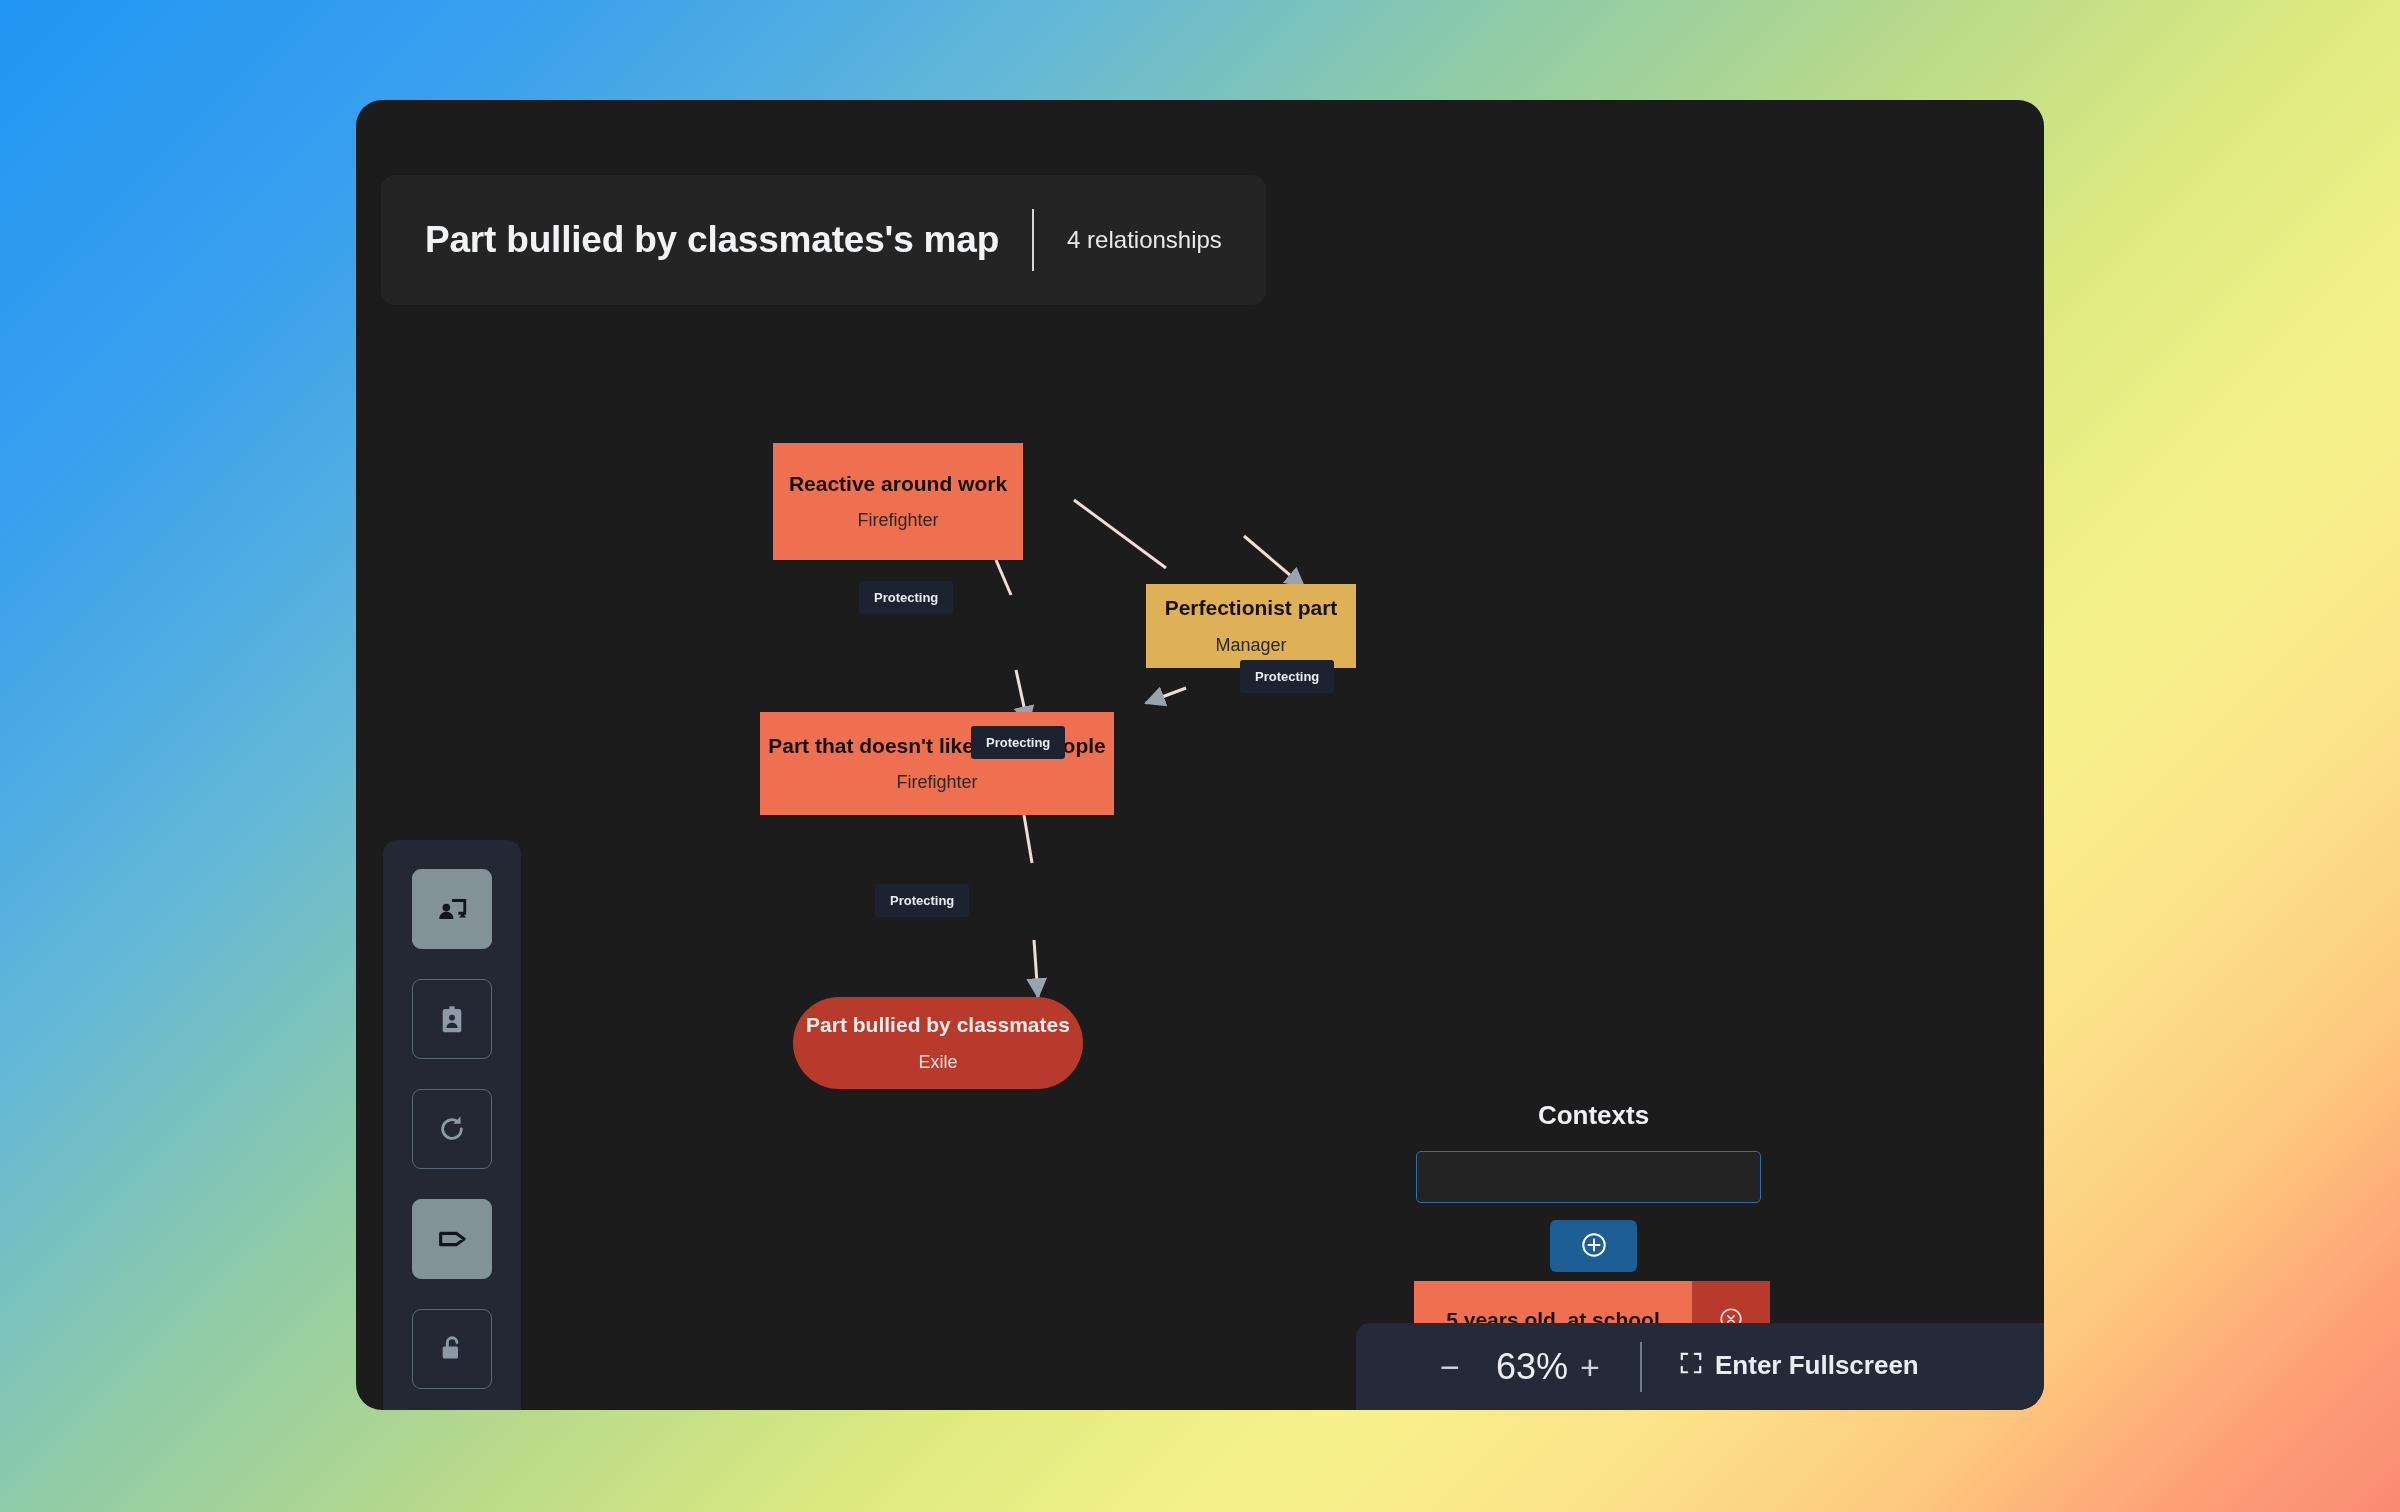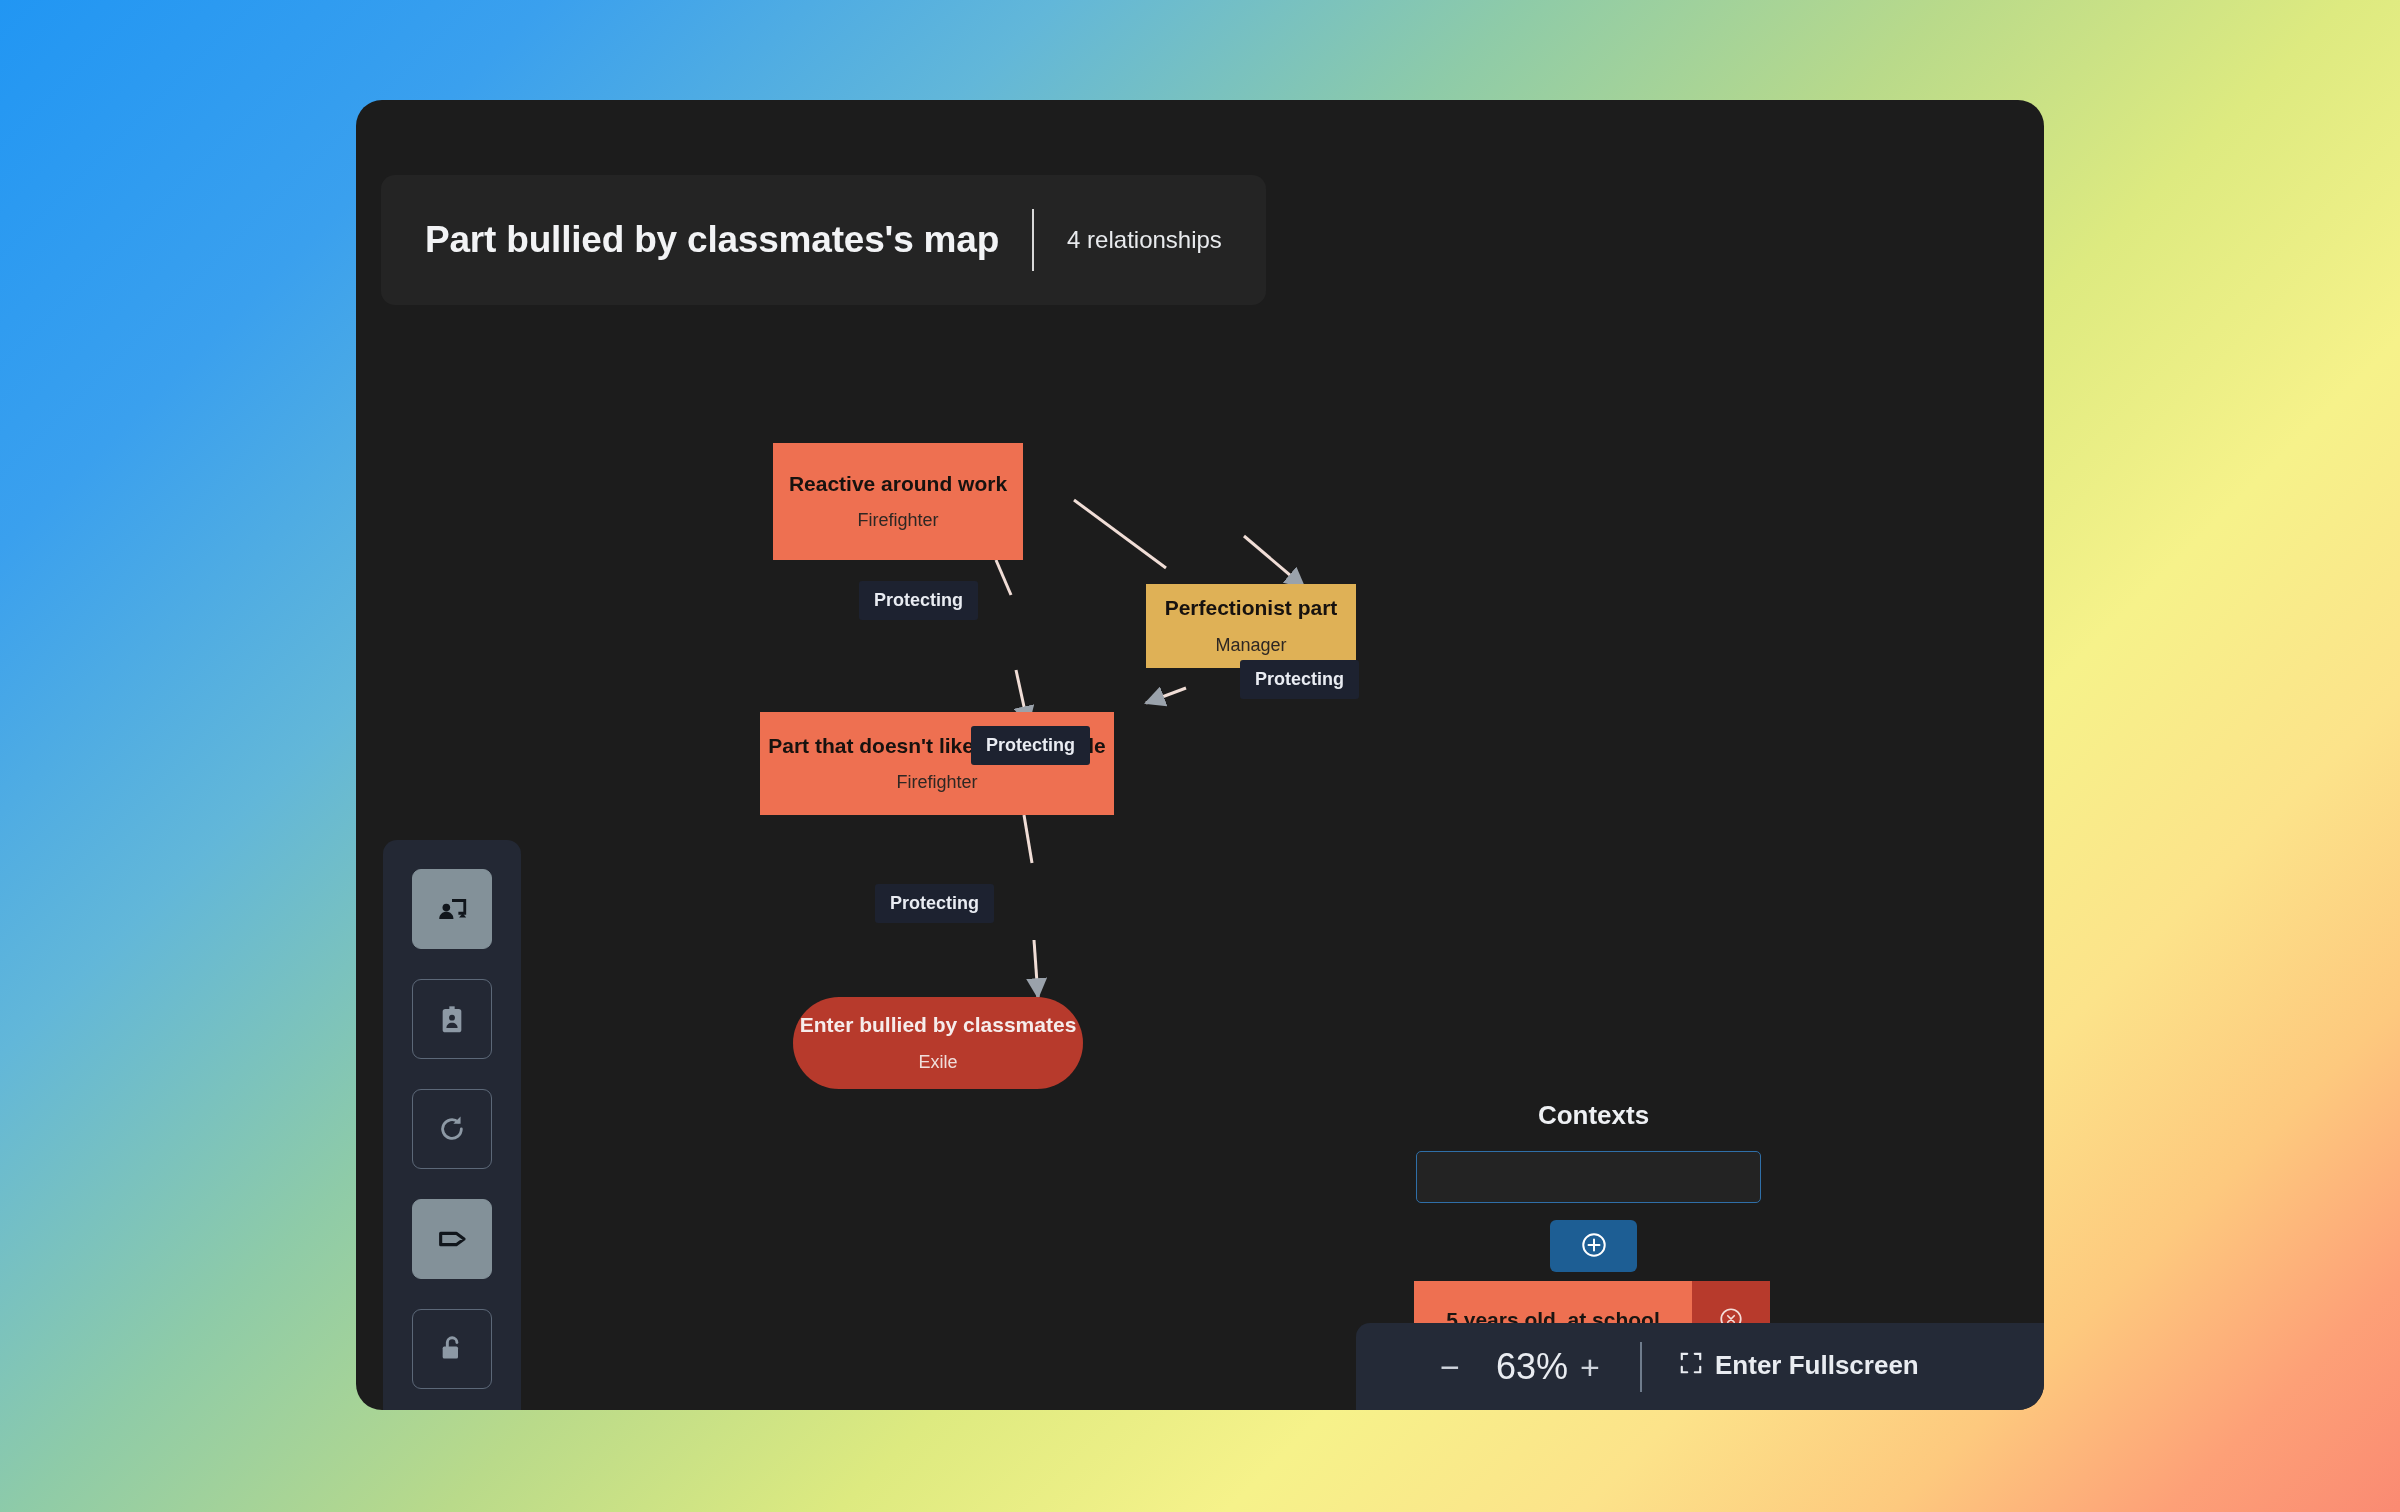--- a/index.html
+++ b/index.html
@@ -111,21 +111,21 @@
   .node.firefighter { background: #ee7051; }
   .node.manager     { background: #dfb156; }
   .node.exile       { background: #b73a2c; border-radius: 46px; }
   .node.exile .n-title { color: #f6eceb; }
   .node.exile .n-sub   { color: #f0dedb; }
 
   .edge-label {
     position: absolute;
     background: #1d2230;
     color: #e9ecf2;
-    font-size: 18px;
+    font-size: 13px;
     font-weight: bold;
     padding: 9px 15px;
     border-radius: 3px;
     white-space: nowrap;
   }
 
   
   .tool-rail {
     position: absolute;
     left: 27px;
@@ -316,21 +316,21 @@
       <div class="n-title">Perfectionist part</div>
       <div class="n-sub">Manager</div>
     </div>
 
     <div class="node firefighter" style="left:404px; top:612px; width:354px; height:103px;">
       <div class="n-title">Part that doesn't like other people</div>
       <div class="n-sub">Firefighter</div>
     </div>
 
     <div class="node exile" style="left:437px; top:897px; width:290px; height:92px;">
-      <div class="n-title">Enter bullied by classmates</div>
+      <div class="n-title">Part bullied by classmates</div>
       <div class="n-sub">Exile</div>
     </div>
 
     <div class="edge-label" style="left:615px; top:626px;">Protecting</div>
     <div class="edge-label" style="left:884px; top:560px;">Protecting</div>
     <div class="edge-label" style="left:503px; top:481px;">Protecting</div>
     <div class="edge-label" style="left:519px; top:784px;">Protecting</div>
   </div>
 
   <div class="header-pill">

